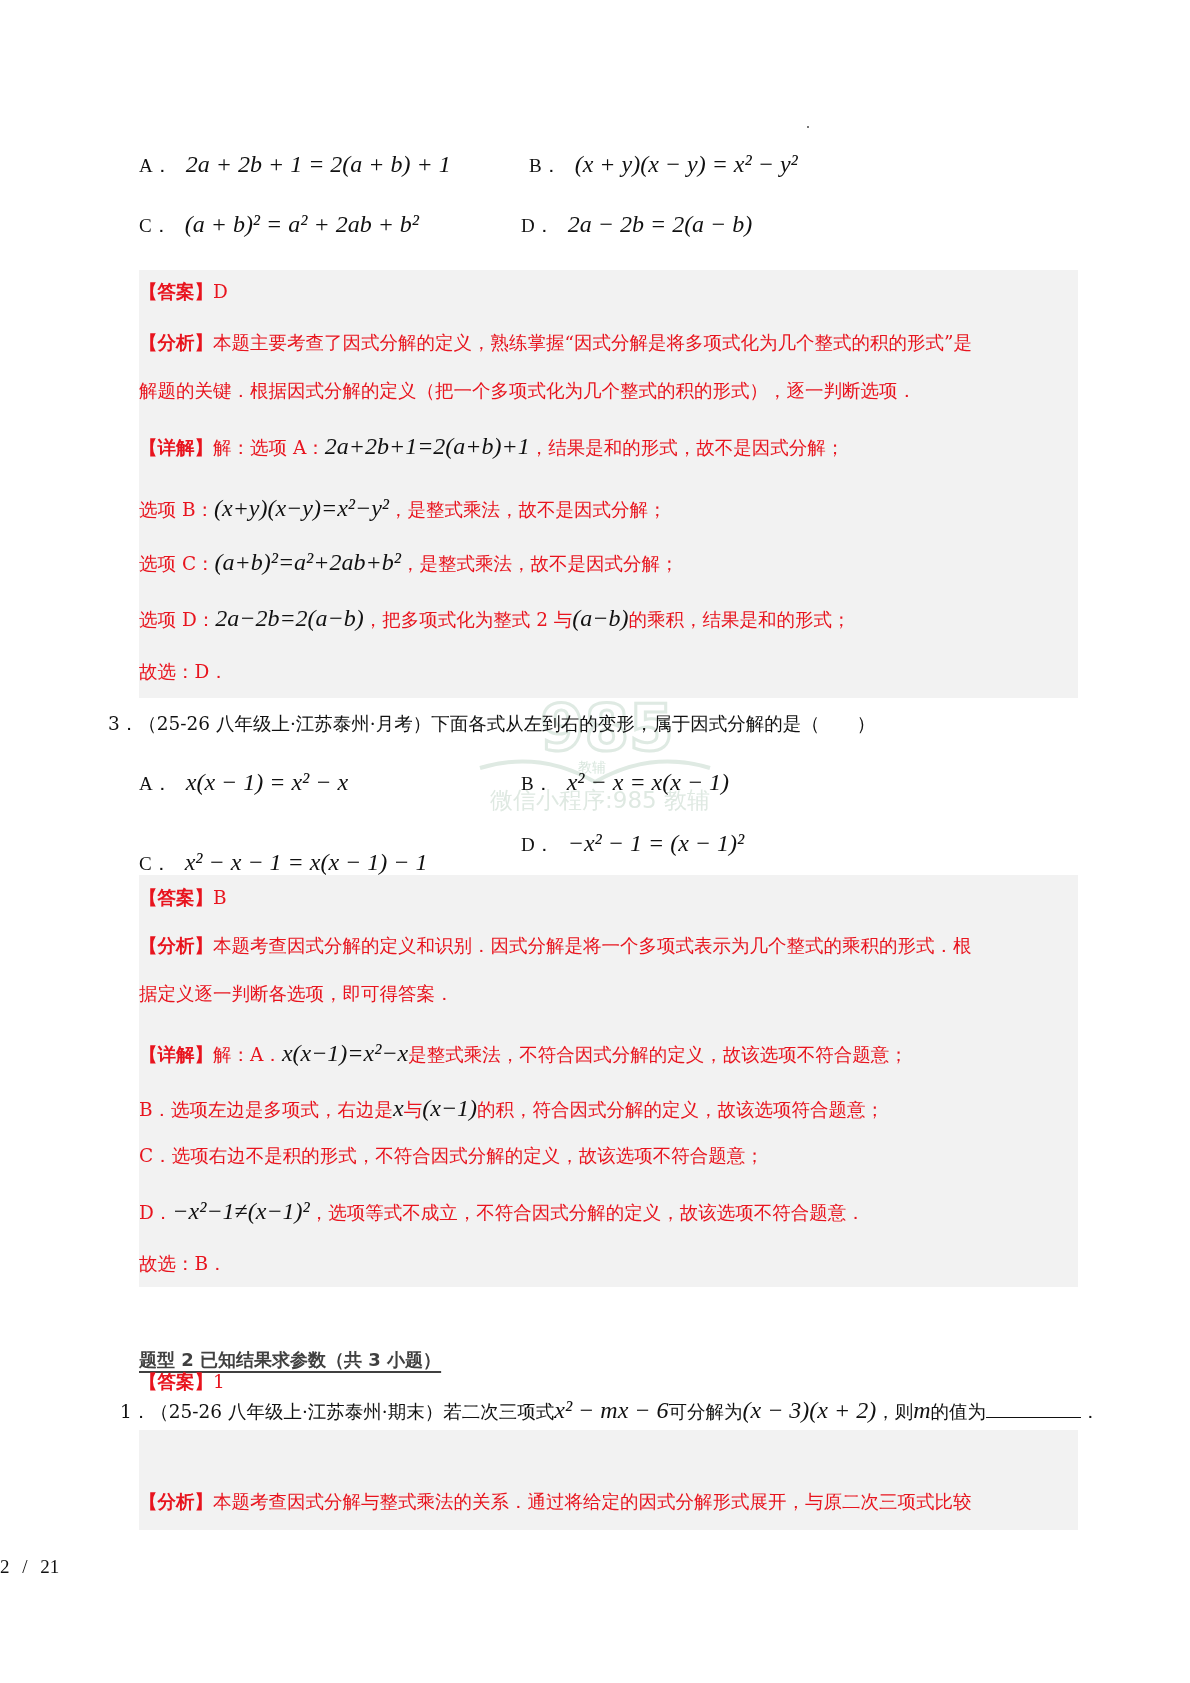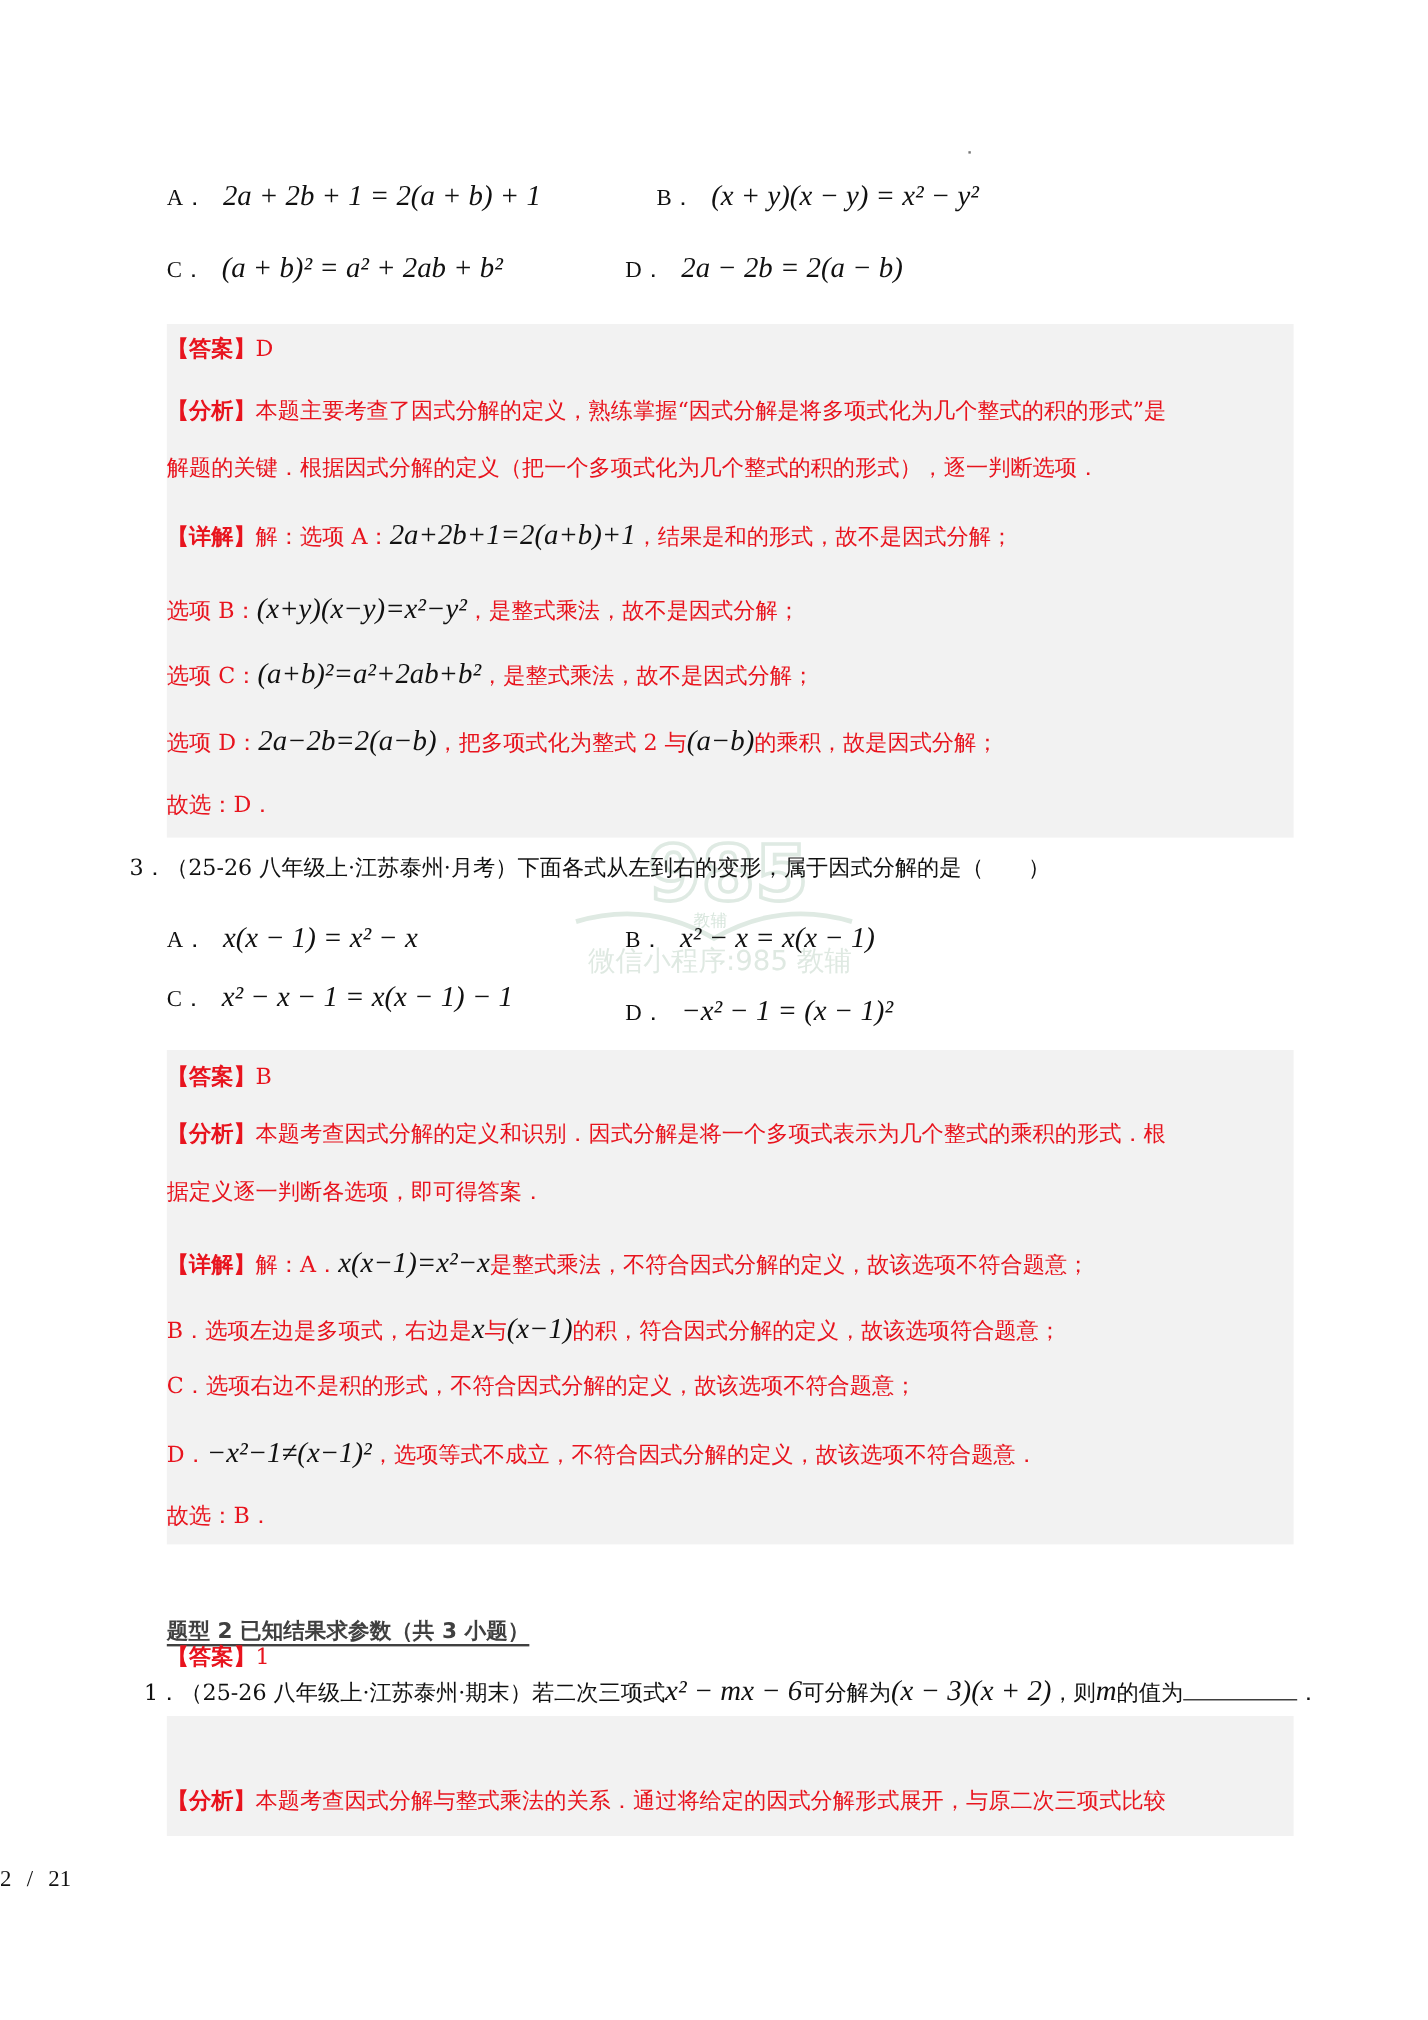--- a/index.html
+++ b/index.html
@@ -23,21 +23,21 @@
   .wm-text { position: absolute; left: 20px; top: 95px; font-family: "DejaVu Sans", sans-serif; font-size: 23px; color: #dfe9e2; white-space: nowrap; }
 </style>
 </head>
 <body>
 
 <div class="abs dot"></div>
 
 <div class="abs line" style="left:139px; top:150px;">
   <span class="opt-label">A．</span><span class="math">2a + 2b + 1 = 2(a + b) + 1</span>
 </div>
-<div class="abs line" style="left:547px; top:150px;text-align:right;">
+<div class="abs line" style="left:529px; top:150px;text-align:right;">
   <span class="opt-label">B．</span><span class="math">(x + y)(x − y) = x² − y²</span>
 </div>
 <div class="abs line" style="left:139px; top:210px;">
   <span class="opt-label">C．</span><span class="math">(a + b)² = a² + 2ab + b²</span>
 </div>
 <div class="abs line" style="left:521px; top:210px;">
   <span class="opt-label">D．</span><span class="math">2a − 2b = 2(a − b)</span>
 </div>
 
 <div class="abs ansbox" style="top:270px; height:428px;"></div>
@@ -51,21 +51,21 @@
 <div class="abs line red" style="left:139px; top:432px;">
   <span class="bracket">【详解】</span><span>解：选项 A：</span><span class="math">2a+2b+1=2(a+b)+1</span><span>，结果是和的形式，故不是因式分解；</span>
 </div>
 <div class="abs line red" style="left:139px; top:494px;">
   <span>选项 B：</span><span class="math">(x+y)(x−y)=x²−y²</span><span>，是整式乘法，故不是因式分解；</span>
 </div>
 <div class="abs line red" style="left:139px; top:548px;text-align:right;">
   <span>选项 C：</span><span class="math">(a+b)²=a²+2ab+b²</span><span>，是整式乘法，故不是因式分解；</span>
 </div>
 <div class="abs line red" style="left:139px; top:604px;">
-  <span>选项 D：</span><span class="math">2a−2b=2(a−b)</span><span>，把多项式化为整式 2 与</span><span class="math">(a−b)</span><span>的乘积，故是因式分解；</span>
+  <span>选项 D：</span><span class="math">2a−2b=2(a−b)</span><span>，把多项式化为整式 2 与</span><span class="math">(a−b)</span><span>的乘积，结果是和的形式；</span>
 </div>
 <div class="abs line red" style="left:139px; top:658px;">故选：D．</div>
 
 <div class="abs watermark">
   <svg width="250" height="95" viewBox="0 0 250 95">
     <text x="70" y="60" font-family="DejaVu Sans, sans-serif" font-size="64" font-weight="bold" fill="none" stroke="#dfeae3" stroke-width="3">985</text>
     <text x="108" y="82" font-family="DejaVu Sans, sans-serif" font-size="14" fill="#d8e6dd">教辅</text>
     <path d="M10 78 Q70 60 125 92 Q180 60 240 78" fill="none" stroke="#dfeae3" stroke-width="4"></path>
   </svg>
   <div class="wm-text">微信小程序:985 教辅</div>
@@ -73,21 +73,21 @@
 
 <div class="abs line q-stem" style="left:108px; top:710px;">
   <span>3．</span><span>（25-26 八年级上·江苏泰州·月考）下面各式从左到右的变形，属于因式分解的是（　　）</span>
 </div>
 <div class="abs line" style="left:139px; top:768px;">
   <span class="opt-label">A．</span><span class="math">x(x − 1) = x² − x</span>
 </div>
 <div class="abs line" style="left:521px; top:768px;">
   <span class="opt-label">B．</span><span class="math">x² − x = x(x − 1)</span>
 </div>
-<div class="abs line" style="left:139px; top:817px;text-align:center;">
+<div class="abs line" style="left:139px; top:848px;text-align:center;">
   <span class="opt-label">C．</span><span class="math">x² − x − 1 = x(x − 1) − 1</span>
 </div>
 <div class="abs line" style="left:521px; top:829px;">
   <span class="opt-label">D．</span><span class="math">−x² − 1 = (x − 1)²</span>
 </div>
 
 <div class="abs ansbox" style="top:875px; height:412px;"></div>
 <div class="abs line red" style="left:139px; top:884px;">
   <span class="bracket">【答案】</span><span>B</span>
 </div>

